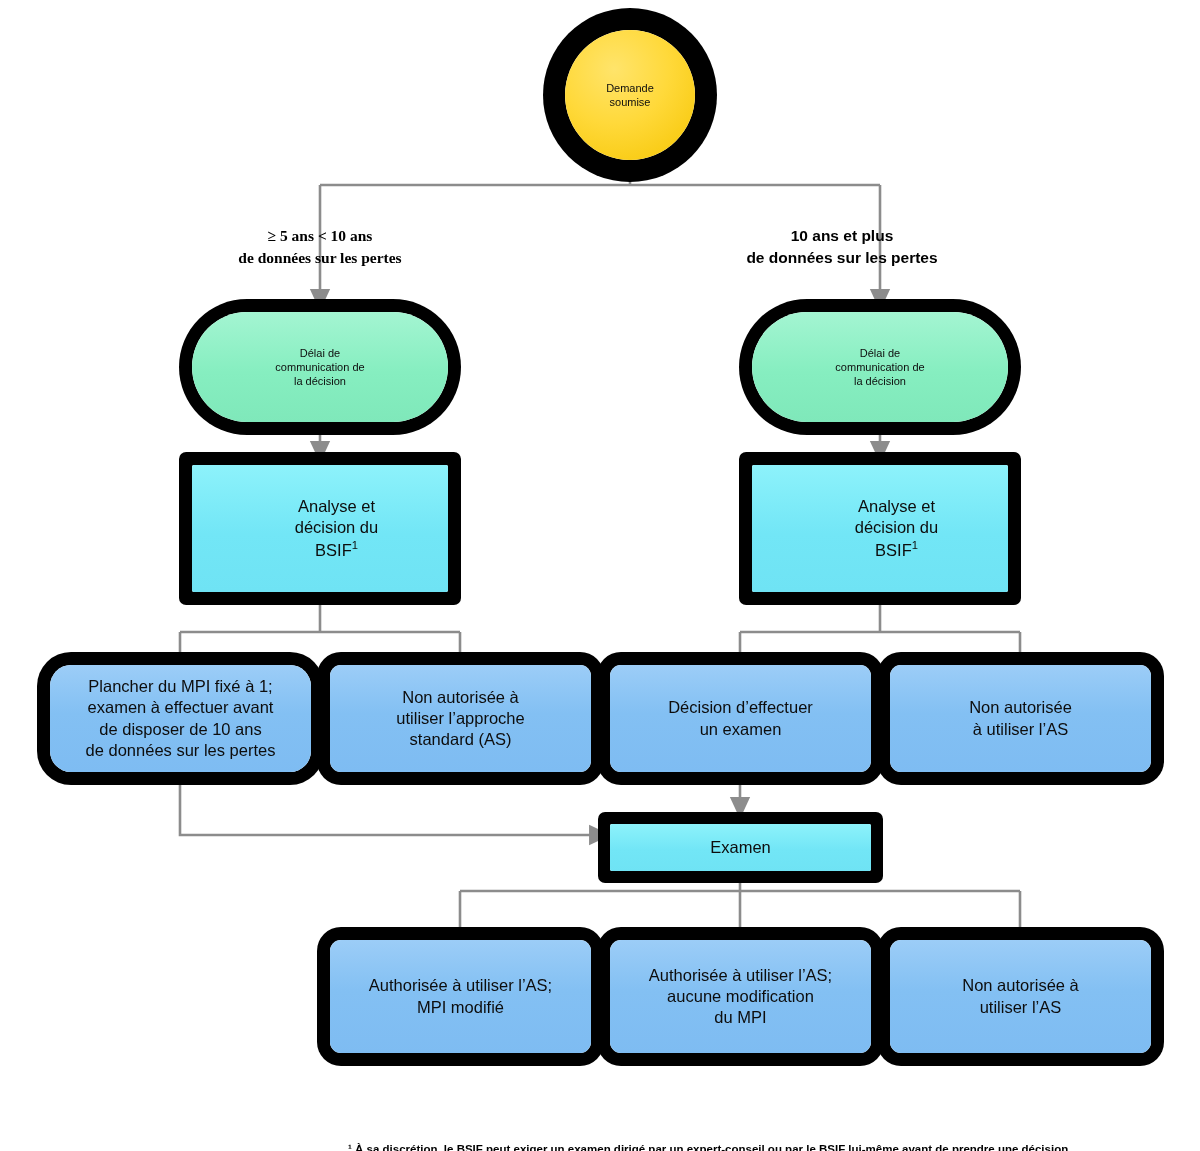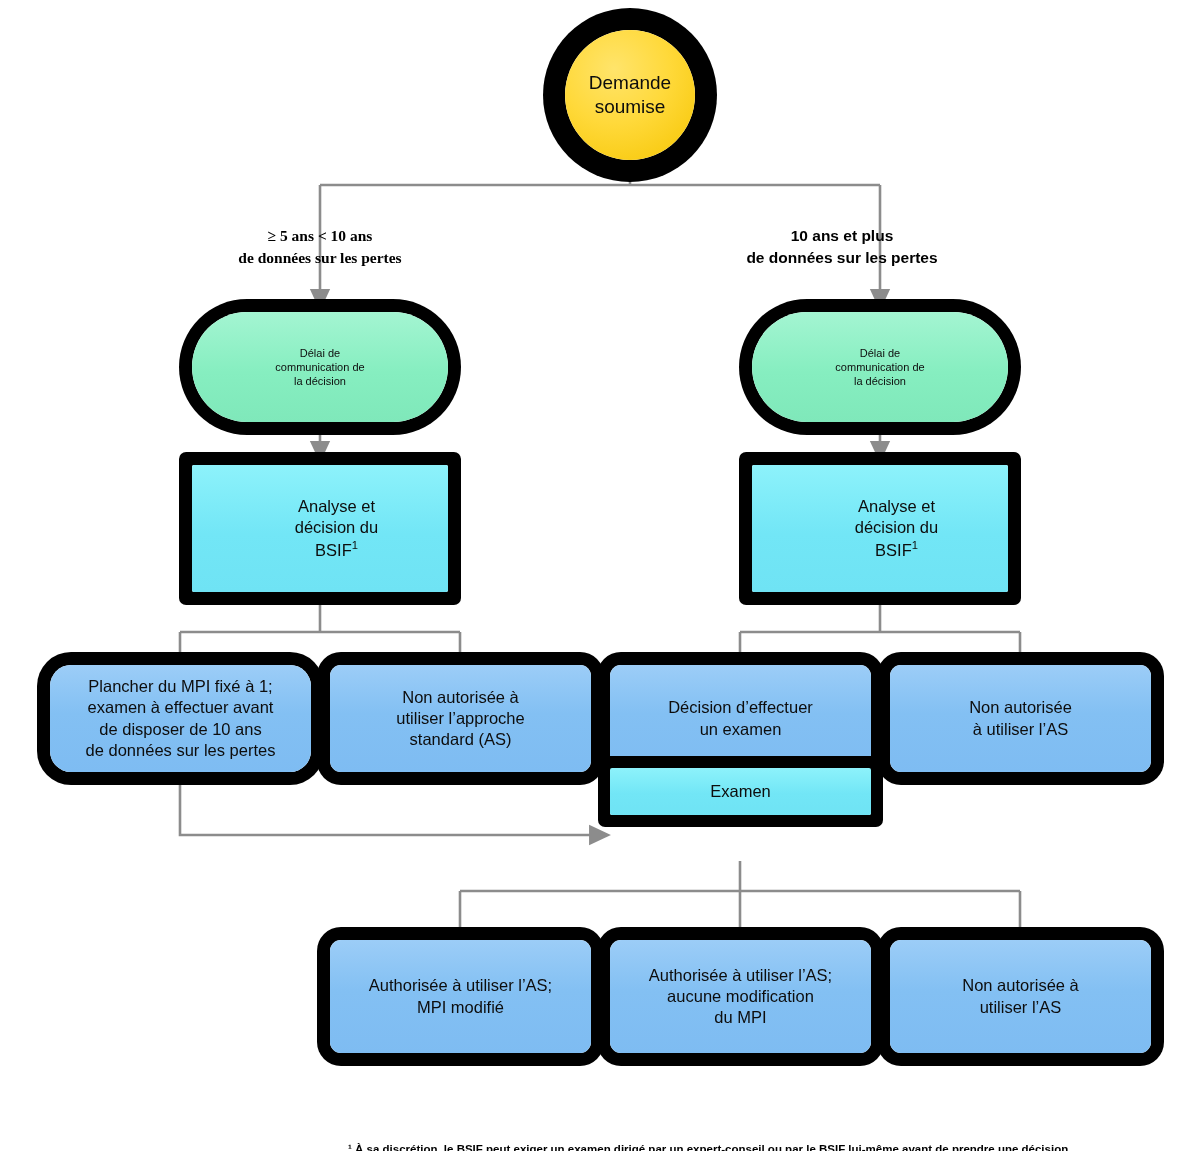--- a/index.html
+++ b/index.html
@@ -36,21 +36,21 @@
     color: #0d0d0d;
     line-height: 1.28;
   }
   .node span.lbl { display: block; width: 100%; padding: 0 6px; }
 
   
   .n-start {
     border-radius: 50%;
     background: radial-gradient(circle at 38% 30%, #ffe46b 0%, #ffd93a 45%, #f5c400 100%);
     box-shadow: 0 0 0 22px #000000;
-    font-size: 19px;
+    font-size: 11px;
   }
 
   
   .n-pill {
     border-radius: 999px;
     background: linear-gradient(180deg, #a4f5d2 0%, #86eec0 55%, #7fe8ba 100%);
     box-shadow: 0 0 0 13px #000000;
     font-size: 11px;
   }
 
@@ -174,21 +174,21 @@
   <div class="node n-blue" style="left:330px;top:665px;width:261px;height:107px;">
     <span class="lbl">Non autorisée à<br>utiliser l’approche<br>standard (AS)</span>
   </div>
   <div class="node n-blue" style="left:890px;top:665px;width:261px;height:107px;">
     <span class="lbl">Non autorisée<br>à utiliser l’AS</span>
   </div>
   <div class="node n-blue" style="left:610px;top:665px;width:261px;height:107px;">
     <span class="lbl">Décision d’effectuer<br>un examen</span>
   </div>
 
-  <div class="node n-cyan-sm" style="left:610px;top:768px;width:261px;height:47px;">
+  <div class="node n-cyan-sm" style="left:610px;top:824px;width:261px;height:47px;">
     <span class="lbl">Examen</span>
   </div>
 
   <div class="node n-blue" style="left:330px;top:940px;width:261px;height:113px;">
     <span class="lbl">Authorisée à utiliser l’AS;<br>MPI modifié</span>
   </div>
   <div class="node n-blue" style="left:610px;top:940px;width:261px;height:113px;">
     <span class="lbl">Authorisée à utiliser l’AS;<br>aucune modification<br>du MPI</span>
   </div>
   <div class="node n-blue" style="left:890px;top:940px;width:261px;height:113px;">

